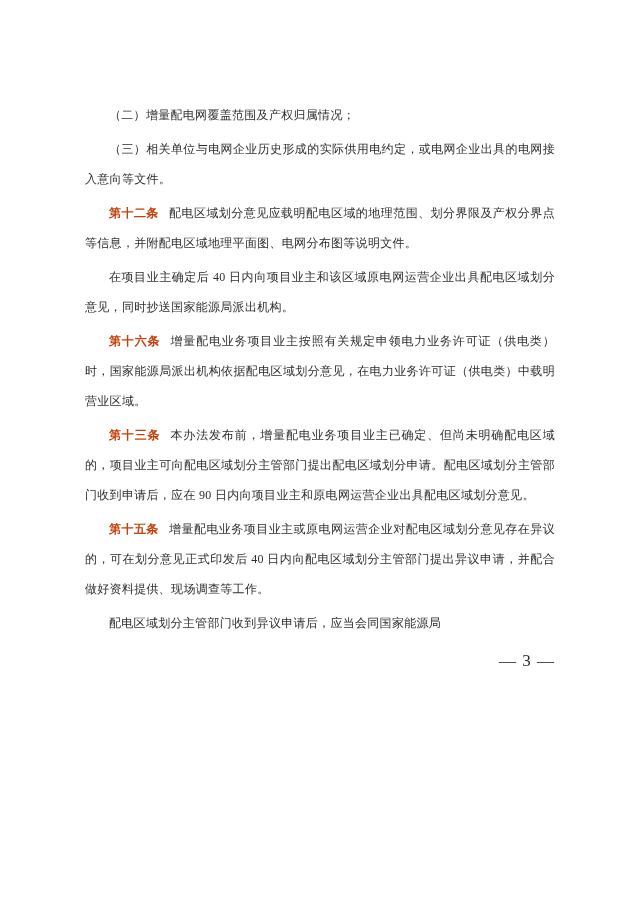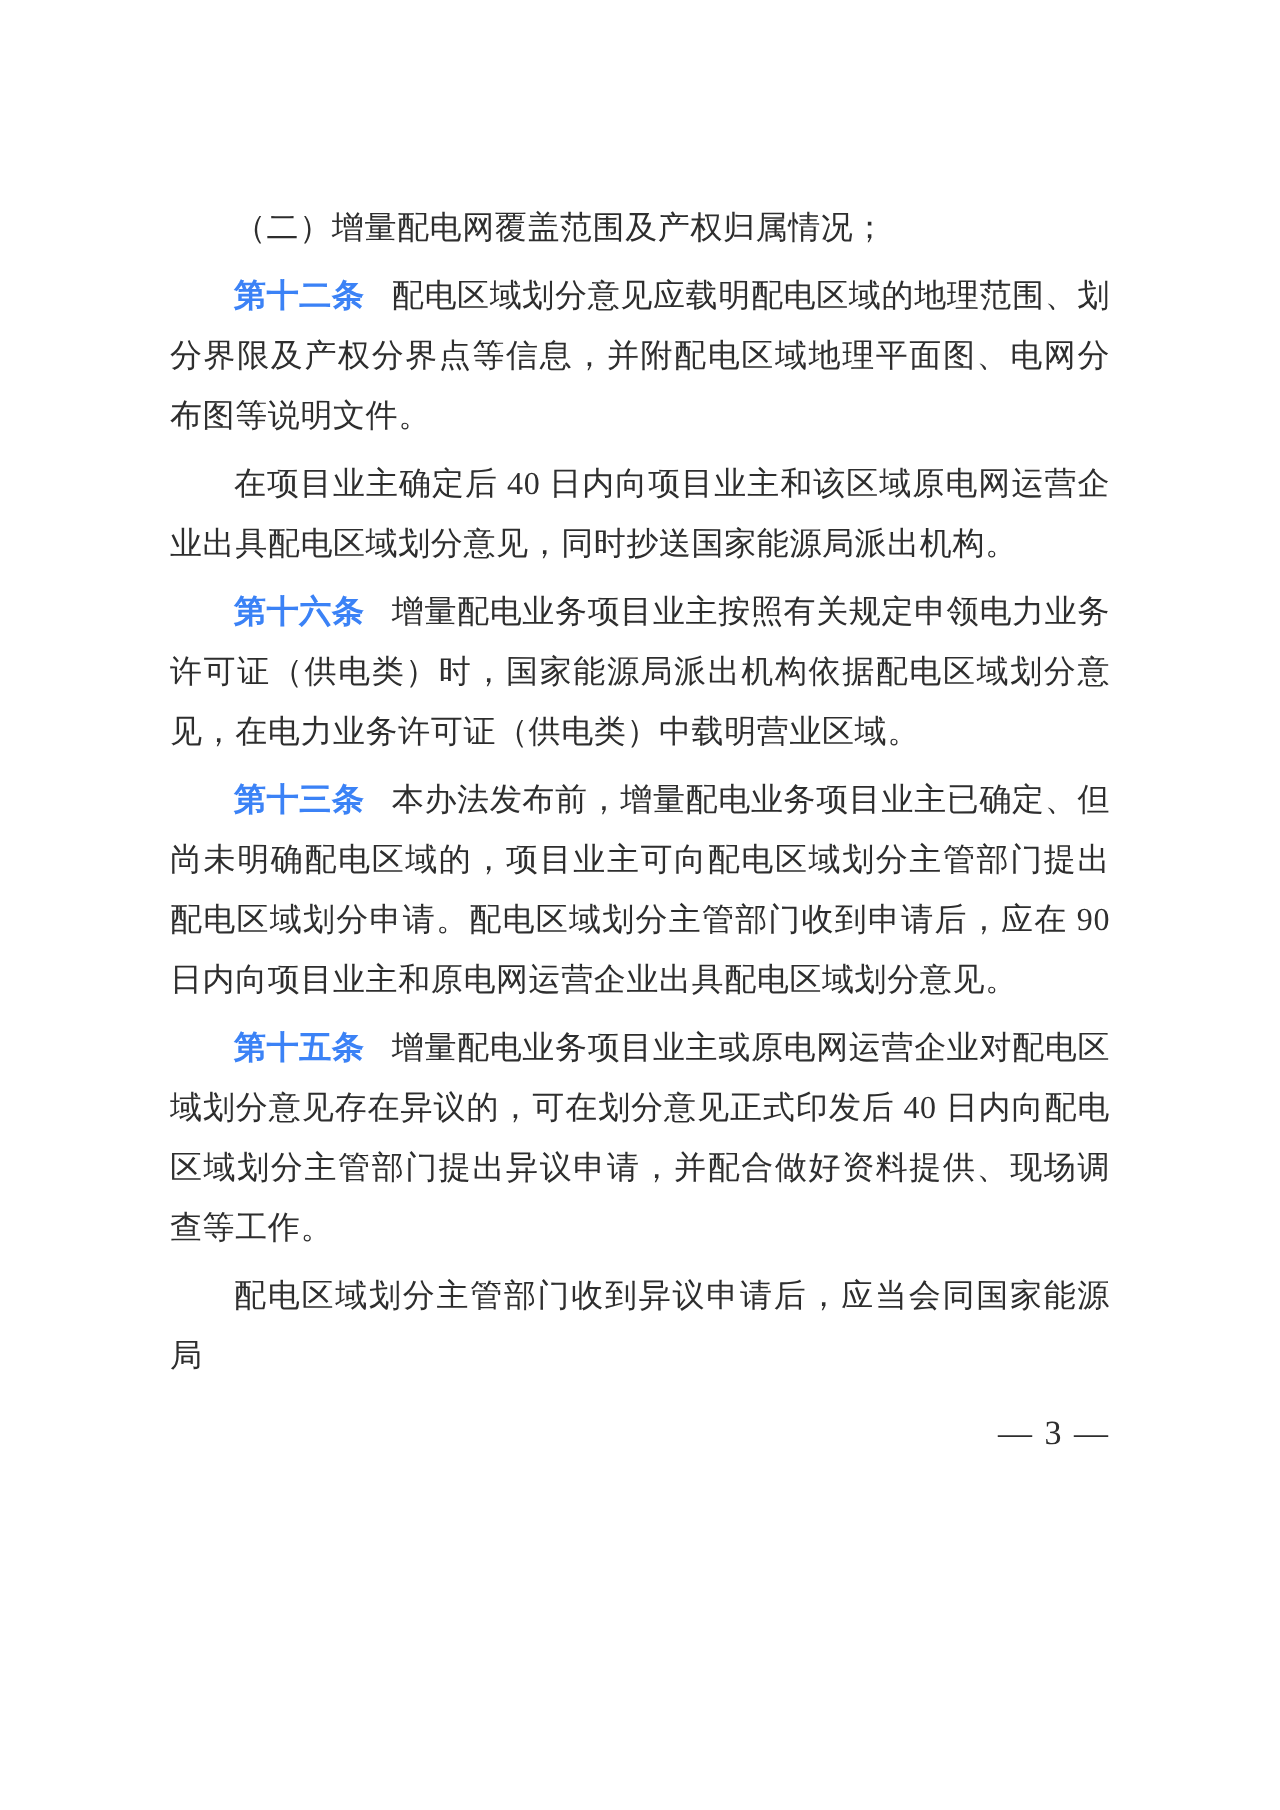--- a/index.html
+++ b/index.html
@@ -12,30 +12,30 @@
     width: 640px;
     height: 905px;
     background: #ffffff;
     box-sizing: border-box;
     padding: 100px 85px 0 85px;
     overflow: hidden;
     font-family: "Liberation Serif", "DejaVu Serif", serif;
   }
   .doc p {
     margin: 0 0 4px 0;
-    font-size: 16px;
+    font-size: 12px;
     line-height: 30px;
     color: #2e2e2e;
     text-align: justify;
     text-indent: 2em;
     letter-spacing: 0.3px;
   }
   .doc p b {
     font-weight: bold;
-    color: #3b82f6;
+    color: #c2410c;
     margin-right: 0.85em;
   }
   .doc p b:empty {
     display: none;
     margin: 0;
   }
   .footer {
     margin-top: 13px;
     text-align: right;
     font-size: 17px;
@@ -45,20 +45,21 @@
   }
 </style>
 </head>
 <body>
 
 <div class="page">
   <div class="doc">
 
     <p><span>（二）增量配电网覆盖范围及产权归属情况；</span></p>
 
+    <p><span>（三）相关单位与电网企业历史形成的实际供用电约定，或电网企业出具的电网接入意向等文件。</span></p>
 
     <p><b>第十二条</b><span>配电区域划分意见应载明配电区域的地理范围、划分界限及产权分界点等信息，并附配电区域地理平面图、电网分布图等说明文件。</span></p>
 
 
     <p><span>在项目业主确定后 40 日内向项目业主和该区域原电网运营企业出具配电区域划分意见，同时抄送国家能源局派出机构。</span></p>
 
     <p><b>第十六条</b><span>增量配电业务项目业主按照有关规定申领电力业务许可证（供电类）时，国家能源局派出机构依据配电区域划分意见，在电力业务许可证（供电类）中载明营业区域。</span></p>
 
     <p><b>第十三条</b><span>本办法发布前，增量配电业务项目业主已确定、但尚未明确配电区域的，项目业主可向配电区域划分主管部门提出配电区域划分申请。配电区域划分主管部门收到申请后，应在 90 日内向项目业主和原电网运营企业出具配电区域划分意见。</span></p>
 

